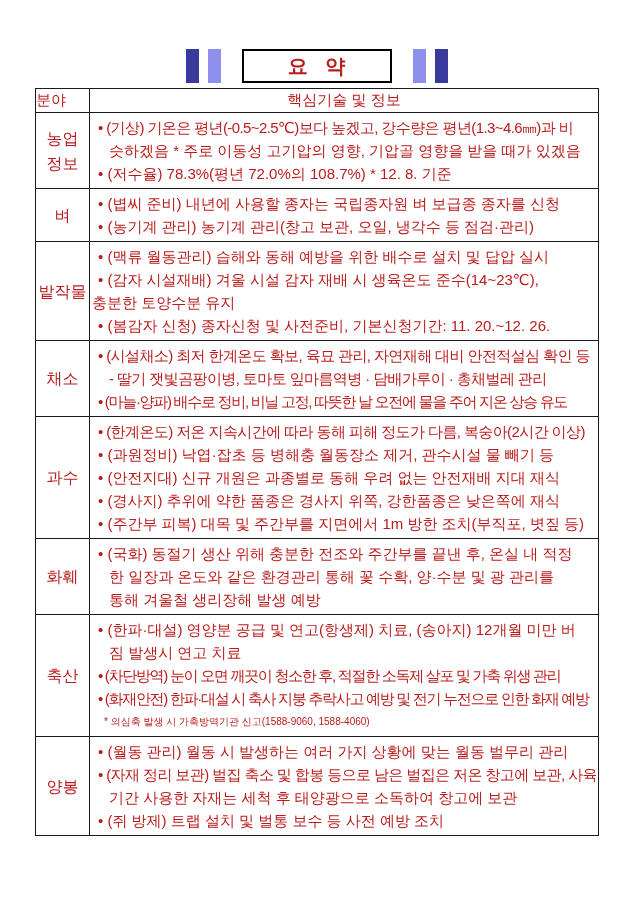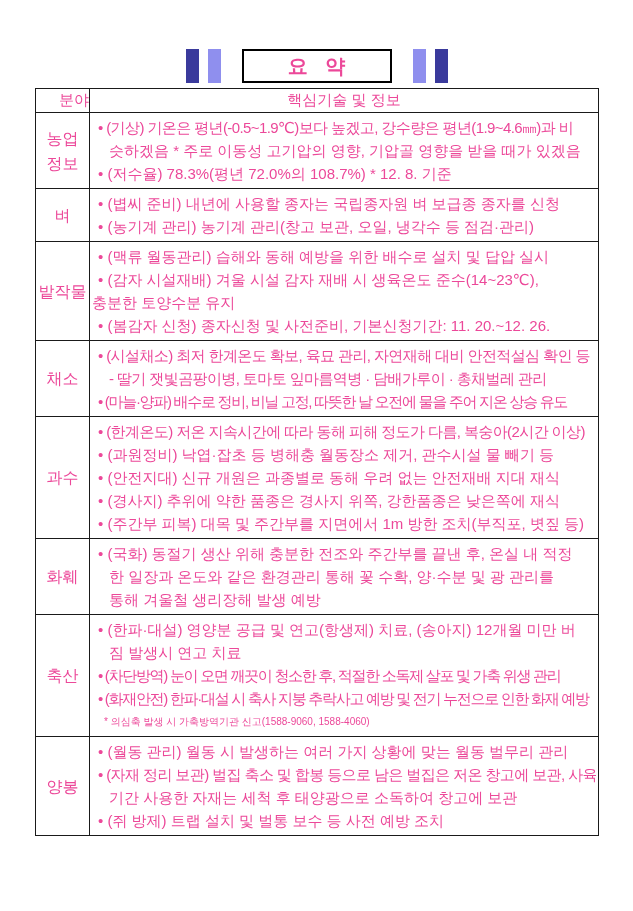--- a/index.html
+++ b/index.html
@@ -1,21 +1,21 @@
 <!DOCTYPE html>
 <html style="--bar-dark: #3a3a9c; --bar-light: #8f8fee;"><head>
 <meta charset="utf-8">
 <style>
   html,body{margin:0;padding:0;background:#ffffff;}
   .page{
     position:relative;
     width:633px;height:911px;
     background:#ffffff;
     font-family:"Liberation Sans","DejaVu Sans",sans-serif;
-    color:#ec4899;
+    color:#b91c1c;
     overflow:hidden;
   }
   
   .title-band{
     position:absolute;top:48px;left:0;right:0;
     display:flex;align-items:center;justify-content:center;
     gap:9px;height:36px;
   }
   .bar{display:inline-block;width:13px;height:34px;}
   .bar.dark{background:var(--bar-dark,#3a3a9c);}
@@ -33,21 +33,21 @@
     position:absolute;top:88px;left:35px;
     width:564px;
     border-collapse:collapse;
     table-layout:fixed;
   }
   table.summary th,table.summary td{
     border:1.4px solid #1a1a1a;
     font-weight:normal;
     vertical-align:middle;
   }
-  th.hdr-cat{width:53px;font-size:15px;text-align:right;padding:2px 0;}
+  th.hdr-cat{width:53px;font-size:15px;text-align:left;padding:2px 0;}
   th.hdr-content{font-size:15px;text-align:center;padding:2px 0;}
   th.cat{
     width:53px;text-align:center;font-size:16px;
     white-space:pre-line;line-height:25px;padding:6px 1px;
   }
   td.content{padding:3px 2px;overflow:hidden;}
   .line{
     font-size:15px;line-height:23px;
     white-space:nowrap;overflow:hidden;
   }
@@ -76,21 +76,21 @@
       <tr>
         <th class="hdr-cat">분야</th>
         <th class="hdr-content">핵심기술 및 정보</th>
       </tr>
     </thead>
     <tbody>
   <tr>
     <th class="cat">농업
 정보</th>
     <td class="content">
-            <div class="line bullet condensed">• (기상) 기온은 평년(-0.5~1.9℃)보다 높겠고, 강수량은 평년(1.9~4.6㎜)과 비</div>
+            <div class="line bullet condensed">• (기상) 기온은 평년(-0.5~2.5℃)보다 높겠고, 강수량은 평년(1.3~4.6㎜)과 비</div>
             <div class="line cont">슷하겠음 * 주로 이동성 고기압의 영향, 기압골 영향을 받을 때가 있겠음</div>
             <div class="line bullet">• (저수율) 78.3%(평년 72.0%의 108.7%)   * 12. 8. 기준</div>
           </td>
   </tr>
 
   <tr>
     <th class="cat">벼</th>
     <td class="content">
             <div class="line bullet">• (볍씨 준비) 내년에 사용할 종자는 국립종자원 벼 보급종 종자를 신청</div>
             <div class="line bullet">• (농기계 관리) 농기계 관리(창고 보관, 오일, 냉각수 등 점검·관리)</div>

